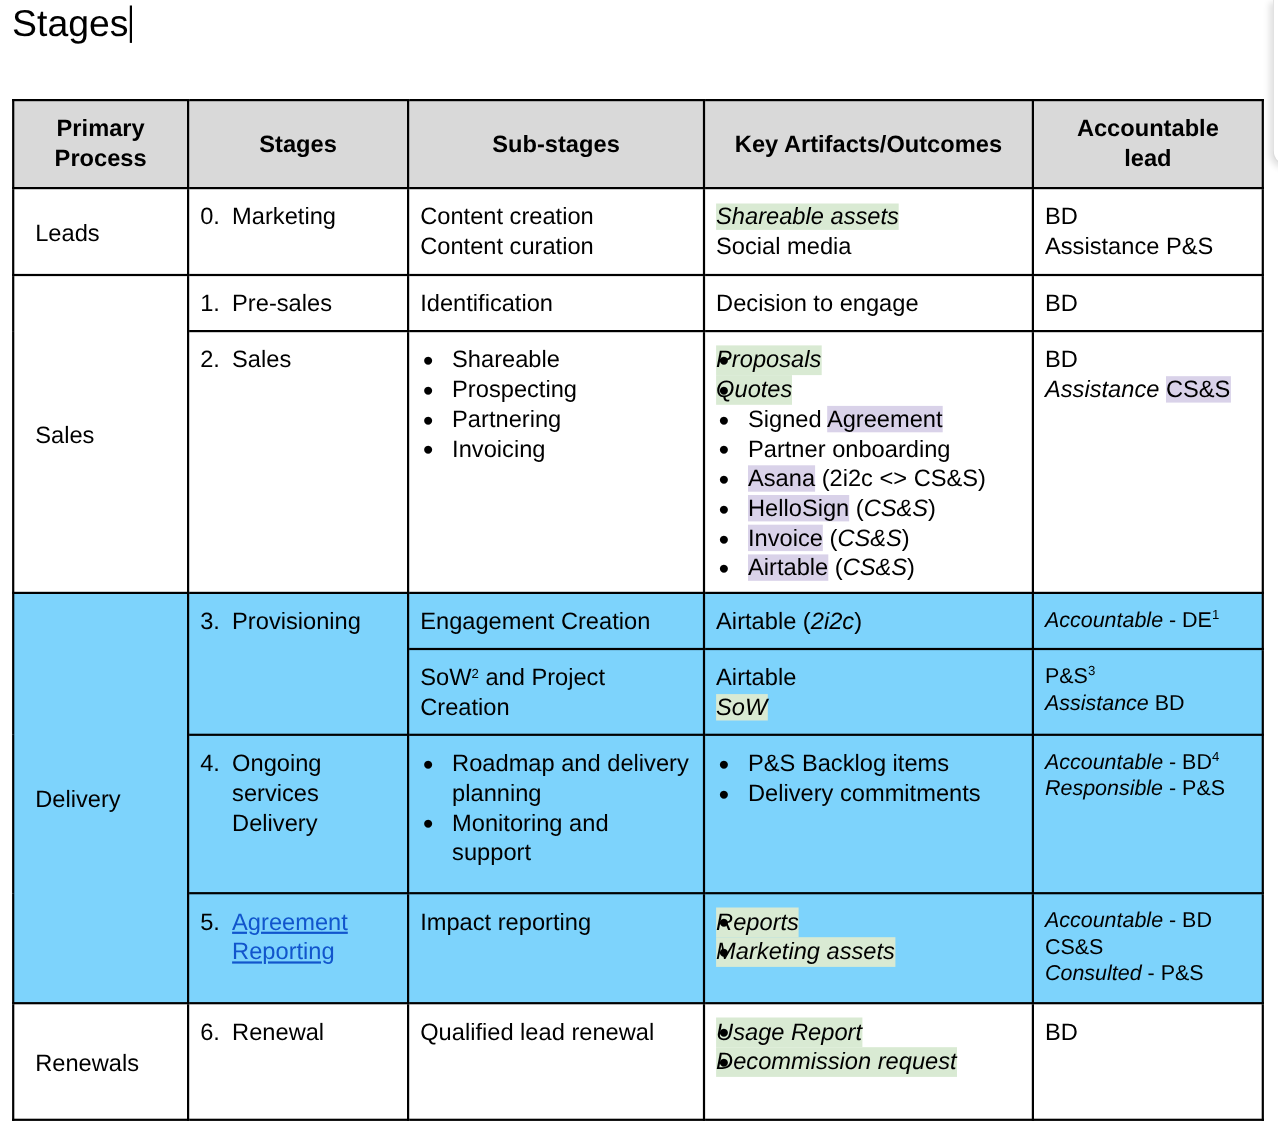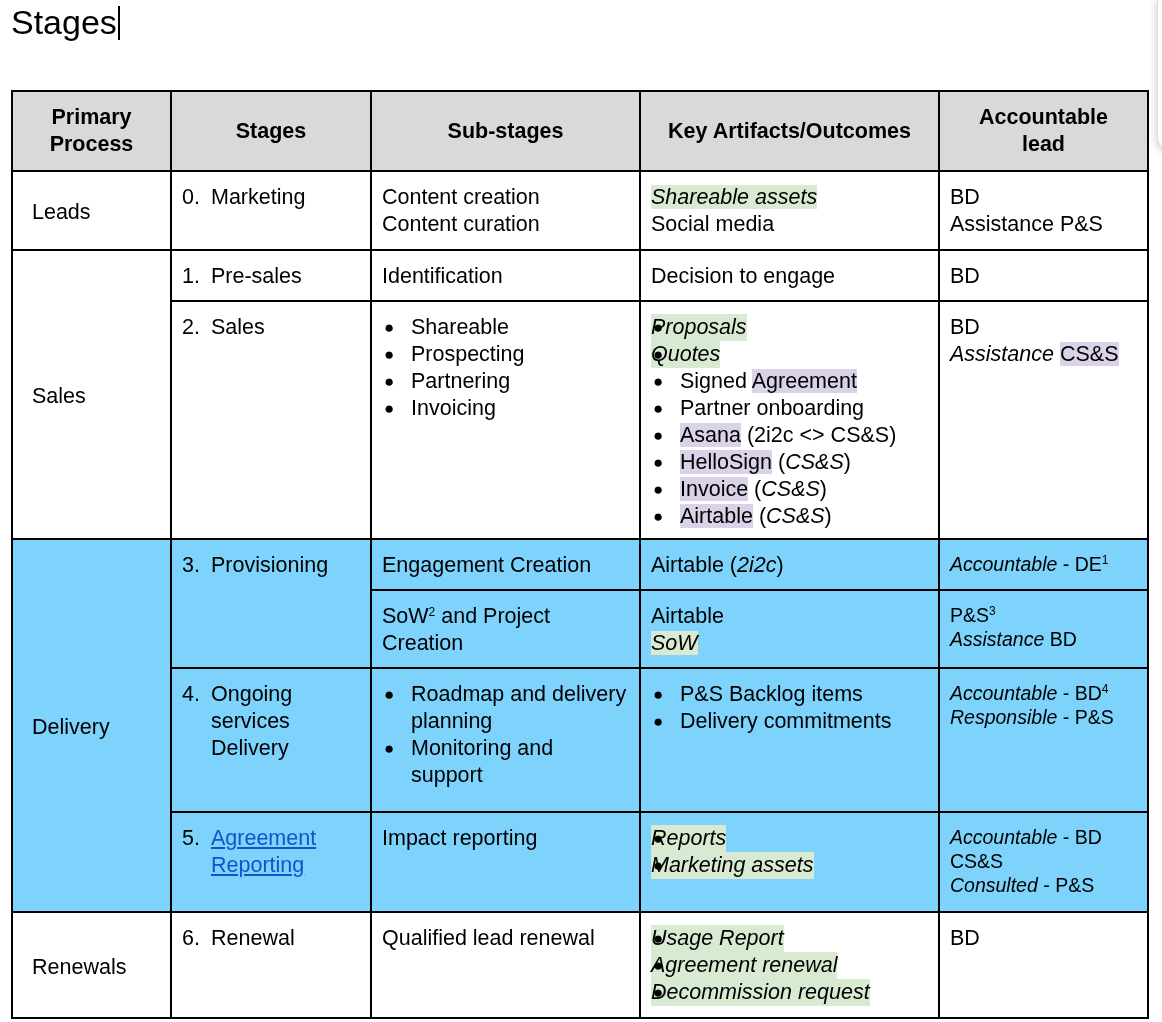--- a/index.html
+++ b/index.html
@@ -169,23 +169,20 @@
     <tr style="height:106px">
       <td class="mid">Renewals</td>
       <td><span class="num">6.</span><span>Renewal</span></td>
       <td>Qualified lead renewal</td>
       <td>
         <ul>
           <li class="hl-g" style="display:table">
               <span>Usage Report</span>
             </li>
           <li class="hl-g" style="display:table">
-              <span>Agreement renewal</span>
-            </li>
-          <li class="hl-g" style="display:table">
               <span>Decommission request</span>
             </li>
         </ul>
       </td>
       <td>BD</td>
     </tr>
   </tbody>
 </table>
 
 </body></html>

